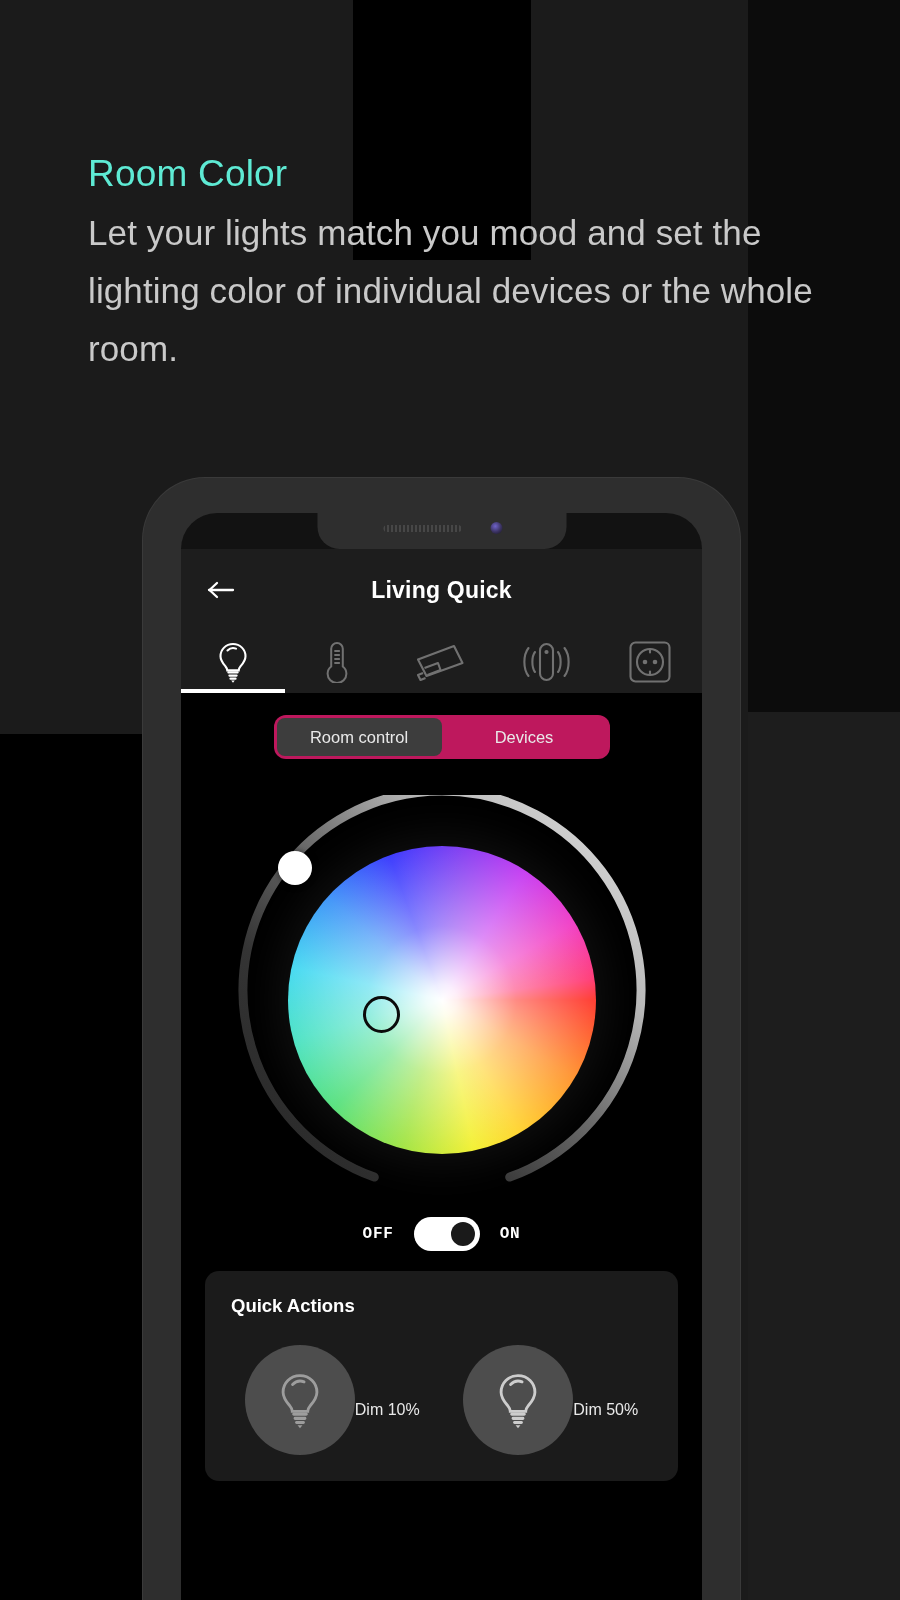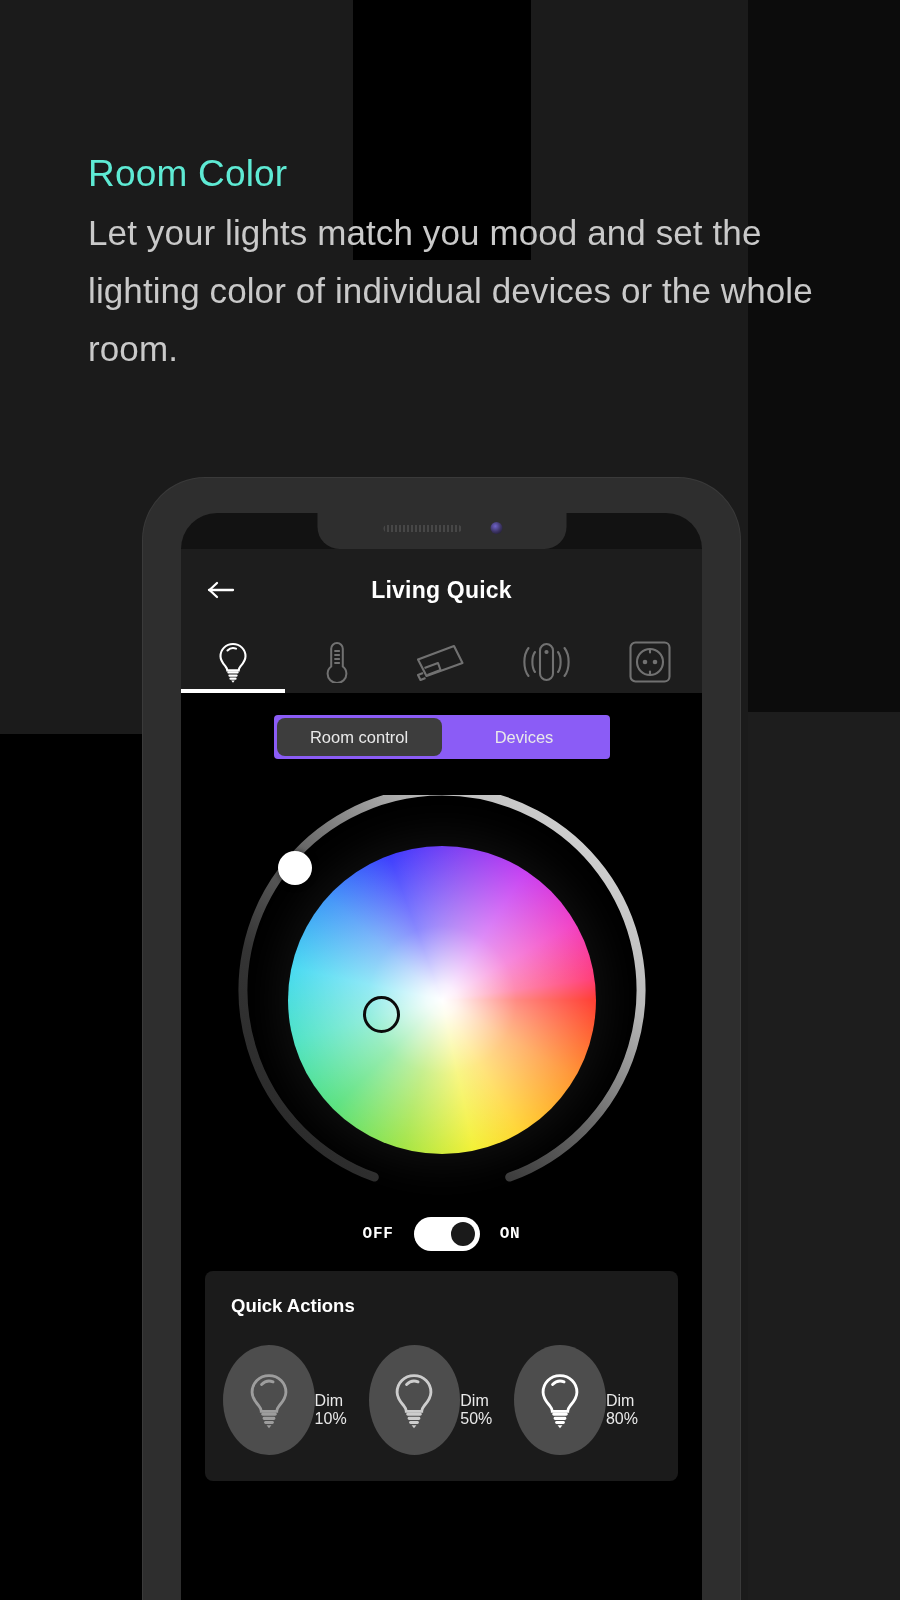--- a/index.html
+++ b/index.html
@@ -90,22 +90,22 @@
 
   
   #app-body {
     position:absolute; left:0; right:0; top:180px; bottom:0;
     background:#000;
   }
 
   
   #segmented {
     position:absolute; left:50%; top:22px; transform:translateX(-50%);
-    width:336px; height:44px; border-radius:4px;
-    background:#8b5cf6; display:flex; padding:3px;
+    width:336px; height:44px; border-radius:12px;
+    background:#be185d; display:flex; padding:3px;
   }
   .seg {
     flex:1; display:flex; align-items:center; justify-content:center;
     border-radius:8px; color:#e9e9e9; font-size:16.5px; cursor:pointer;
   }
   .seg.active { background:#3d3d3d; }
 
   
   #wheel-wrap {
     position:absolute; left:50%; top:102px; transform:translateX(-50%);
@@ -162,21 +162,21 @@
     position:relative; cursor:pointer;
   }
   #toggle-knob {
     position:absolute; right:5px; top:5px;
     width:24px; height:24px; border-radius:50%; background:#1a1a1a;
   }
 
   
   #quick-card {
     position:absolute; left:24px; right:24px; top:578px;
-    background:#1b1b1b; border-radius:8px; padding:24px 0 26px;
+    background:#1b1b1b; border-radius:14px; padding:24px 0 26px;
   }
   #quick-title {
     color:#fff; font-size:18.5px; font-weight:bold; margin:0 0 28px 26px;
   }
   #quick-row { display:flex; justify-content:space-around; padding:0 18px; }
   .qa { display:flex; flex-direction:row; align-items:center; cursor:pointer; }
   .qa-circle {
     width:110px; height:110px; border-radius:50%;
     background:#4d4d4d; display:flex; align-items:center; justify-content:center;
   }
@@ -333,32 +333,19 @@
                 <path d="M11.5 9.5 C14 7 17.5 6.6 20 7.6" fill="none" stroke="#fff" stroke-width="2.1" stroke-linecap="round"></path>
                 <rect x="11.3" y="30.3" width="11.4" height="2.3" rx="1.1" fill="#fff"></rect>
                 <rect x="12.3" y="33.4" width="9.4" height="2.3" rx="1.1" fill="#fff"></rect>
                 <rect x="13.4" y="36.5" width="7.2" height="2.3" rx="1.1" fill="#fff"></rect>
                 <path d="M15.2 39.6 L18.8 39.6 L17 41.8 Z" fill="#fff"></path>
               </svg>
             </div>
             <div class="qa-label">Dim 50%</div>
           </div>
 
-          <div class="qa">
-            <div class="qa-circle">
-              <svg width="46" height="58" viewBox="0 0 34 42" style="opacity:1">
-                <path d="M17 3 C9.8 3 4.5 8.6 4.5 15.2 C4.5 19.6 7.2 22.6 9.4 25.2 C10.7 26.8 11.3 28 11.3 29.4 L22.7 29.4 C22.7 28 23.3 26.8 24.6 25.2 C26.8 22.6 29.5 19.6 29.5 15.2 C29.5 8.6 24.2 3 17 3 Z" fill="none" stroke="#fff" stroke-width="2.1"></path>
-                <path d="M11.5 9.5 C14 7 17.5 6.6 20 7.6" fill="none" stroke="#fff" stroke-width="2.1" stroke-linecap="round"></path>
-                <rect x="11.3" y="30.3" width="11.4" height="2.3" rx="1.1" fill="#fff"></rect>
-                <rect x="12.3" y="33.4" width="9.4" height="2.3" rx="1.1" fill="#fff"></rect>
-                <rect x="13.4" y="36.5" width="7.2" height="2.3" rx="1.1" fill="#fff"></rect>
-                <path d="M15.2 39.6 L18.8 39.6 L17 41.8 Z" fill="#fff"></path>
-              </svg>
-            </div>
-            <div class="qa-label">Dim 80%</div>
-          </div>
 
         </div>
       </div>
 
     </div>
   </div>
 </div>
 
 </body></html>

